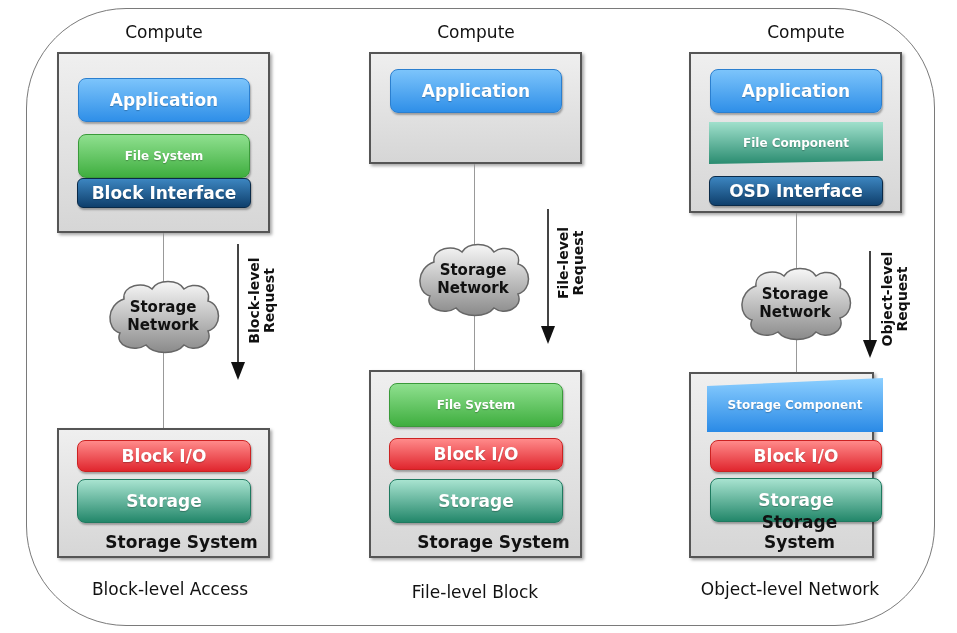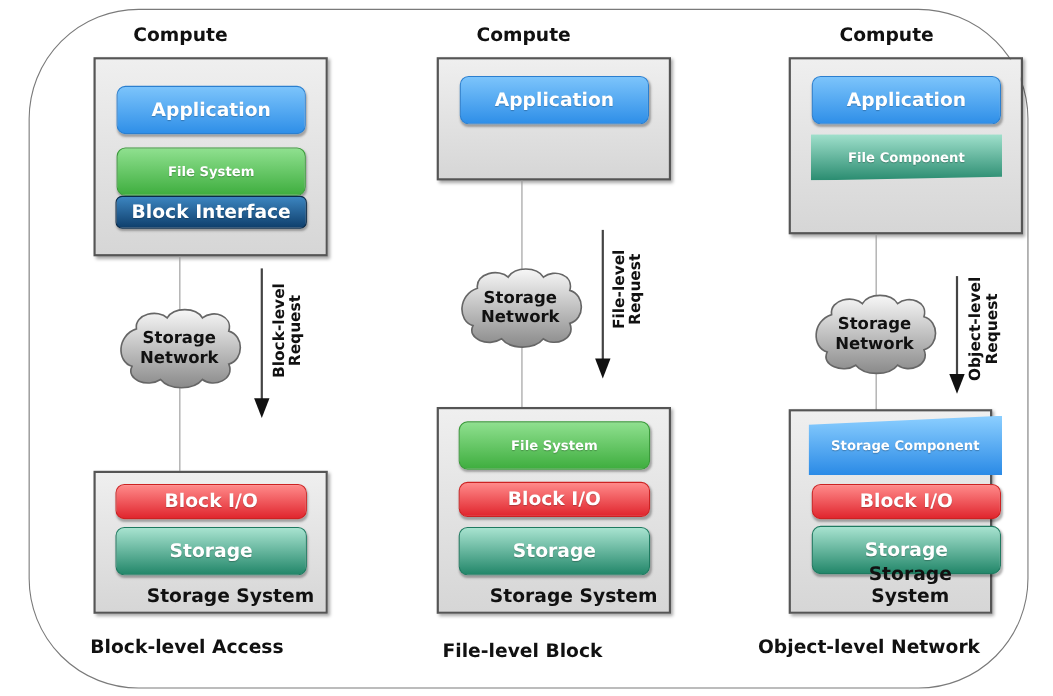--- a/index.html
+++ b/index.html
@@ -1,25 +1,25 @@
 <!DOCTYPE html>
 <html><head>
 <meta charset="utf-8">
 <style>
   html, body { margin: 0; padding: 0; background: #ffffff; }
   body { width: 957px; height: 633px; position: relative; overflow: hidden;
          font-family: "DejaVu Sans", sans-serif; }
   .frame { position: absolute; left: 26px; top: 8px; width: 909px; height: 618px;
            border: 1.5px solid #7a7a7a; border-radius: 100px; box-sizing: border-box; }
-  .lbl { position: absolute; font-weight: bold; color: #111; text-align: center; white-space: nowrap; }
+  .lbl { position: absolute; font-weight: normal; color: #111; text-align: center; white-space: nowrap; }
   .compute-title { font-size: 17px; }
   .access-title { font-size: 17px; }
   .box { position: absolute; background: linear-gradient(#efefef, #d6d6d6);
          border: 2px solid #555; box-sizing: border-box;
-         box-shadow: 2px 2px 3px rgba(0,0,0,0.35); margin-left: 28px; }
+         box-shadow: 2px 2px 3px rgba(0,0,0,0.35); }
   .layer { position: absolute; border-radius: 8px; color: #fff; font-weight: bold;
            text-align: center; box-sizing: border-box; text-shadow: 0 1px 1px rgba(0,0,0,0.25);
            box-shadow: 1px 2px 2px rgba(0,0,0,0.3); display:flex; align-items:center; justify-content:center; }
   .blue  { background: linear-gradient(#7cc4fb, #2f8fe8); border: 1px solid #2b7fcf; font-size: 17px; }
   .green { background: linear-gradient(#8fe08f, #3fae3f); border: 1px solid #3a9a3a; font-size: 12px; }
   .navy  { background: linear-gradient(#3c85c0, #0f3f6c); border: 1.5px solid #0a2a48; font-size: 17px; border-radius: 6px; }
   .red   { background: linear-gradient(#ff8a8a, #e0262e); border: 1px solid #c22; font-size: 17px; }
   .teal  { background: linear-gradient(#a8e3d0, #23876a); border: 1px solid #1f7a60; font-size: 17px; }
   .tealq { background: linear-gradient(#a0e0cc, #2a8c70); font-size: 12px; border-radius: 0; box-shadow:none;
            clip-path: polygon(0 0, 100% 0, 100% 92%, 0 100%); }
@@ -113,20 +113,21 @@
     <div class="sys-label">Storage System</div>
   </div>
   <div class="lbl access-title" style="left:355px;top:582px;width:240px;">File-level Block</div>
 </div>
 
 <div>
   <div class="lbl compute-title" style="left:726px;top:22px;width:160px;">Compute</div>
   <div class="box" style="left:689px;top:52px;width:213px;height:161px;">
     <div class="layer blue" style="left:19px;top:15px;width:172px;height:44px;">Application</div>
     <div class="layer tealq" style="left:18px;top:68px;width:174px;height:42px;">File Component</div>
+    <div class="layer navy" style="left:18px;top:122px;width:174px;height:30px;">OSD Interface</div>
   </div>
   <div class="vline" style="left:796px;top:213px;height:160px;"></div>
   <div class="cloud" style="left:736px;top:264px;width:118px;height:78px;">
     <svg width="118" height="78" viewBox="0 0 118 78">
         <defs>
           <linearGradient id="cg3" x1="0" y1="0" x2="0" y2="1">
             <stop offset="0" stop-color="#f7f7f7"></stop>
             <stop offset="1" stop-color="#8a8a8a"></stop>
           </linearGradient>
         </defs>

